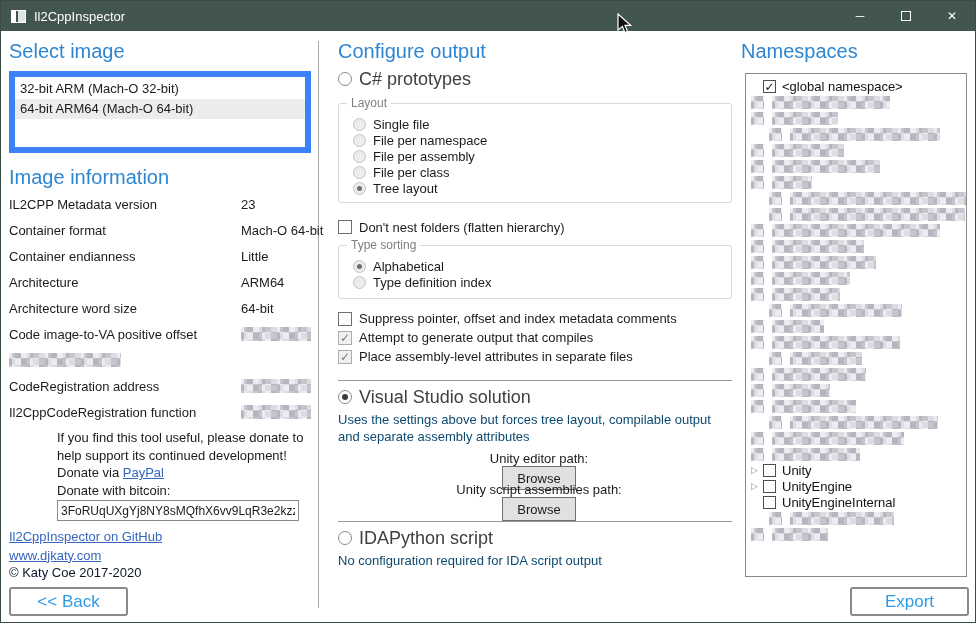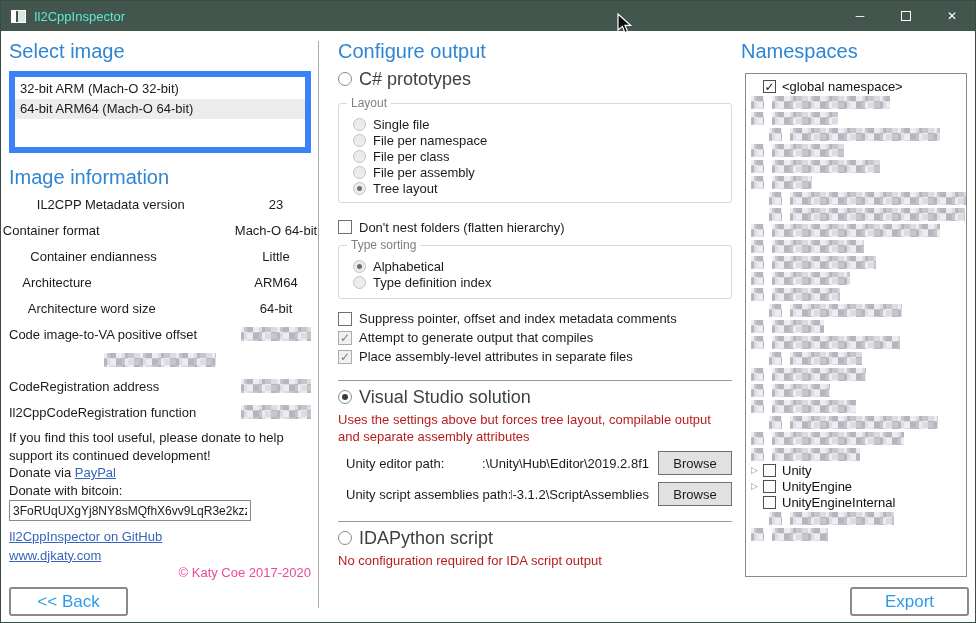--- a/index.html
+++ b/index.html
@@ -6,21 +6,21 @@
   html,body { background:#888; }
   body { font-family:"Liberation Sans","DejaVu Sans",sans-serif; }
   .window { position:relative; width:976px; height:623px; background:#fff;
             border:1px solid #3a4d45; overflow:hidden; }
 
   
   .titlebar { position:absolute; left:0; top:0; width:100%; height:30px;
               background:#42564e; display:flex; align-items:center; }
   .appicon { width:15px; height:13px; margin-left:10px; border:1px solid #fff;
              background:linear-gradient(90deg,#ffffff 0 4px,#42564e 4px 6px,#dfe6e2 6px); flex:none; }
-  .apptitle { color:#5eead4; font-size:13px; margin-left:8px; flex:1; }
+  .apptitle { color:#ffffff; font-size:13px; margin-left:8px; flex:1; }
   .winbtns { display:flex; height:100%; }
   .winbtn { width:46px; height:100%; color:#fff; display:flex; align-items:center;
             justify-content:center; font-size:12px; }
   .maxbox { width:10px; height:10px; border:1px solid #fff; }
 
   
   .h1 { font-size:20px; line-height:24px; color:#2e86d2; font-weight:400; }
   .green { color:#404040; }
   a, .link { color:#3665bd; text-decoration:underline; font-size:13px; cursor:pointer; }
 
@@ -29,35 +29,35 @@
   #middle { position:absolute; left:337px; top:38px; width:394px; }
   #right  { position:absolute; left:744px; top:38px; width:222px; }
   .vdivider { position:absolute; left:317px; top:40px; bottom:14px; width:1px; background:#aaaaaa; }
 
   
   .listbox { margin-top:8px; border:6px solid #3b82f6; height:82px; padding-top:2px; background:#fff; }
   .list-item { height:20px; line-height:20px; padding-left:5px; font-size:13px; color:#1b1b1b; white-space:nowrap; }
   .list-item.selected { background:#ececec; }
   .h-info { margin-top:12px; }
   .info-rows { margin-top:2px; }
-  .info-row { display:flex; align-items:center; height:26px;justify-content:center; }
+  .info-row { display:flex; align-items:center; height:26px; }
   .info-label { width:232px; flex:none; font-size:13px; color:#1b1b1b; white-space:nowrap; }
   .info-value { font-size:13px; color:#1b1b1b; white-space:nowrap; }
 
   .redacted { display:inline-block;
     background:
       repeating-conic-gradient(rgba(150,152,164,.45) 0% 25%, rgba(236,237,241,.45) 0% 50%) 3px 5px/18px 18px,
       repeating-conic-gradient(#cdced6 0% 25%, #ebecef 0% 50%) 0 0/12px 12px; }
   .val-blur { width:112px; height:14px; }
 
-  .donate { margin-top:4px; font-size:13px; line-height:17.5px; color:#1b1b1b; }
+  .donate { margin-top:4px; font-size:13px; line-height:17.5px; color:#1b1b1b;margin-left:48px; }
   .btc-input { display:block; margin-top:1px; width:242px; height:21px; border:1px solid #8a8a8a;
                font-family:"Liberation Sans",sans-serif; font-size:12px; color:#1b1b1b; padding:0 3px; }
   .links { margin-top:6px; line-height:17.5px; }
-  .copyright { font-size:13px; color:#ec4899;text-align:right; }
+  .copyright { font-size:13px; color:#0f172a; }
 
   
   .bigbtn { position:absolute; top:586px; height:29px; width:119px; background:#fff;
             border:2px solid #8a8a8a; border-radius:3px; color:#2e9be8; font-size:17px;
             text-align:center; line-height:25px; cursor:pointer; }
   #back-btn { left:8px; }
   #export-btn { left:849px; }
 
   
   .bigrow { display:flex; align-items:center; height:24px; margin-top:4px; }
@@ -84,23 +84,23 @@
   .cb.nscb { width:13px; height:13px; border-color:#4d4d4d; }
   .cb.chkdark { color:#111; }
   .cb.chkdark::before { content:"\2713"; }
 
   .single-cb { margin-top:16px; }
   .cb-group { margin-top:10px; }
   .cb-group .opt { height:19px; }
 
   .hrule { margin-top:14px; border:none; border-top:1px solid #999; width:100%; }
   .hrule.two { margin-top:15px; }
-  .desc { margin-top:2px; font-size:13px; line-height:17px; color:#b91c1c; }
-
-  .pathrow { display:flex; align-items:center; height:24px; margin-top:6px; padding-left:8px; }
+  .desc { margin-top:2px; font-size:13px; line-height:17px; color:#0c4a6e; }
+
+  .pathrow { display:flex; align-items:center; height:24px; margin-top:6px; padding-left:8px;flex-direction:column; }
   .pathrow.second { margin-top:7px; }
   .pathlabel { font-size:13px; color:#1b1b1b; white-space:nowrap; flex:none; }
   .pathvalue { flex:1; font-size:13px; color:#1b1b1b; white-space:nowrap; overflow:hidden;
                direction:rtl; text-align:right; margin-right:9px; }
   .pathvalue span { unicode-bidi:isolate; direction:ltr; }
   .browsebtn { flex:none; width:74px; height:24px; background:#e1e1e1; border:1px solid #707070;
                font-family:"Liberation Sans",sans-serif; font-size:13px; color:#1b1b1b; cursor:pointer; }
 
   
   #right .h1 { margin-left:-4px; }
@@ -215,25 +215,25 @@
           <div class="opt">
             <span class="radio dis"></span>
             <span class="opt-label">Single file</span>
           </div>
           <div class="opt">
             <span class="radio dis"></span>
             <span class="opt-label">File per namespace</span>
           </div>
           <div class="opt">
             <span class="radio dis"></span>
+            <span class="opt-label">File per assembly</span>
+          </div>
+          <div class="opt">
+            <span class="radio dis"></span>
             <span class="opt-label">File per class</span>
-          </div>
-          <div class="opt">
-            <span class="radio dis"></span>
-            <span class="opt-label">File per assembly</span>
           </div>
           <div class="opt">
             <span class="radio dis sel"></span>
             <span class="opt-label">Tree layout</span>
           </div>
         </div>
     </div>
 
     <div class="opt single-cb">
       <span class="cb"></span>

